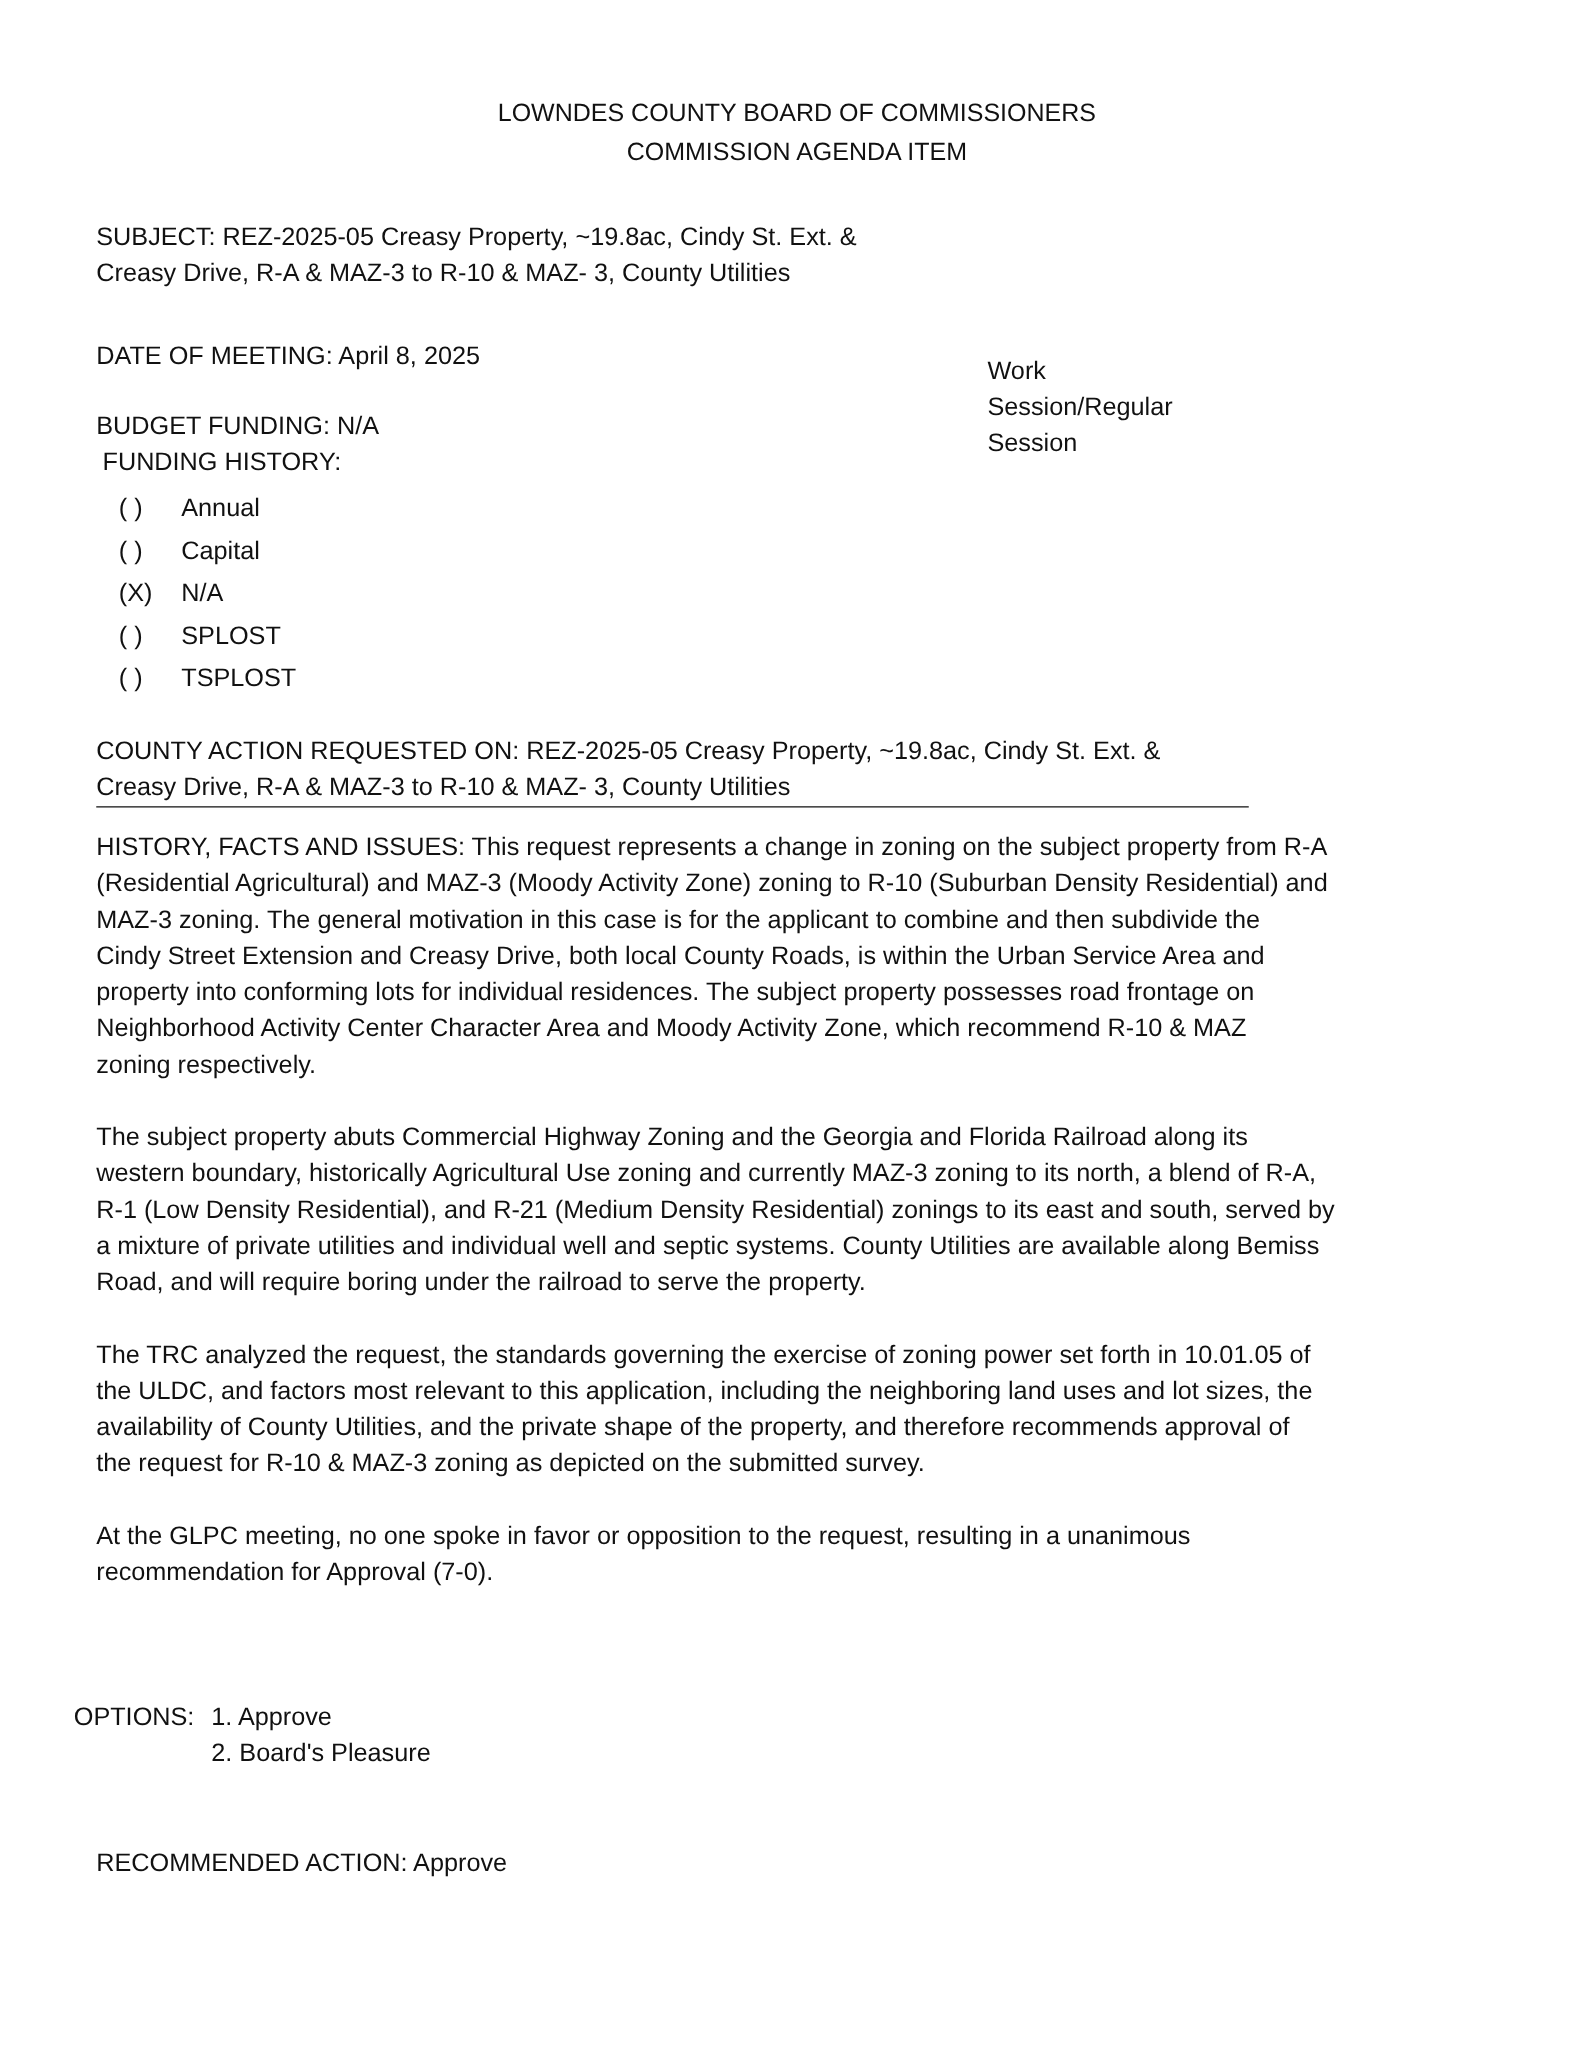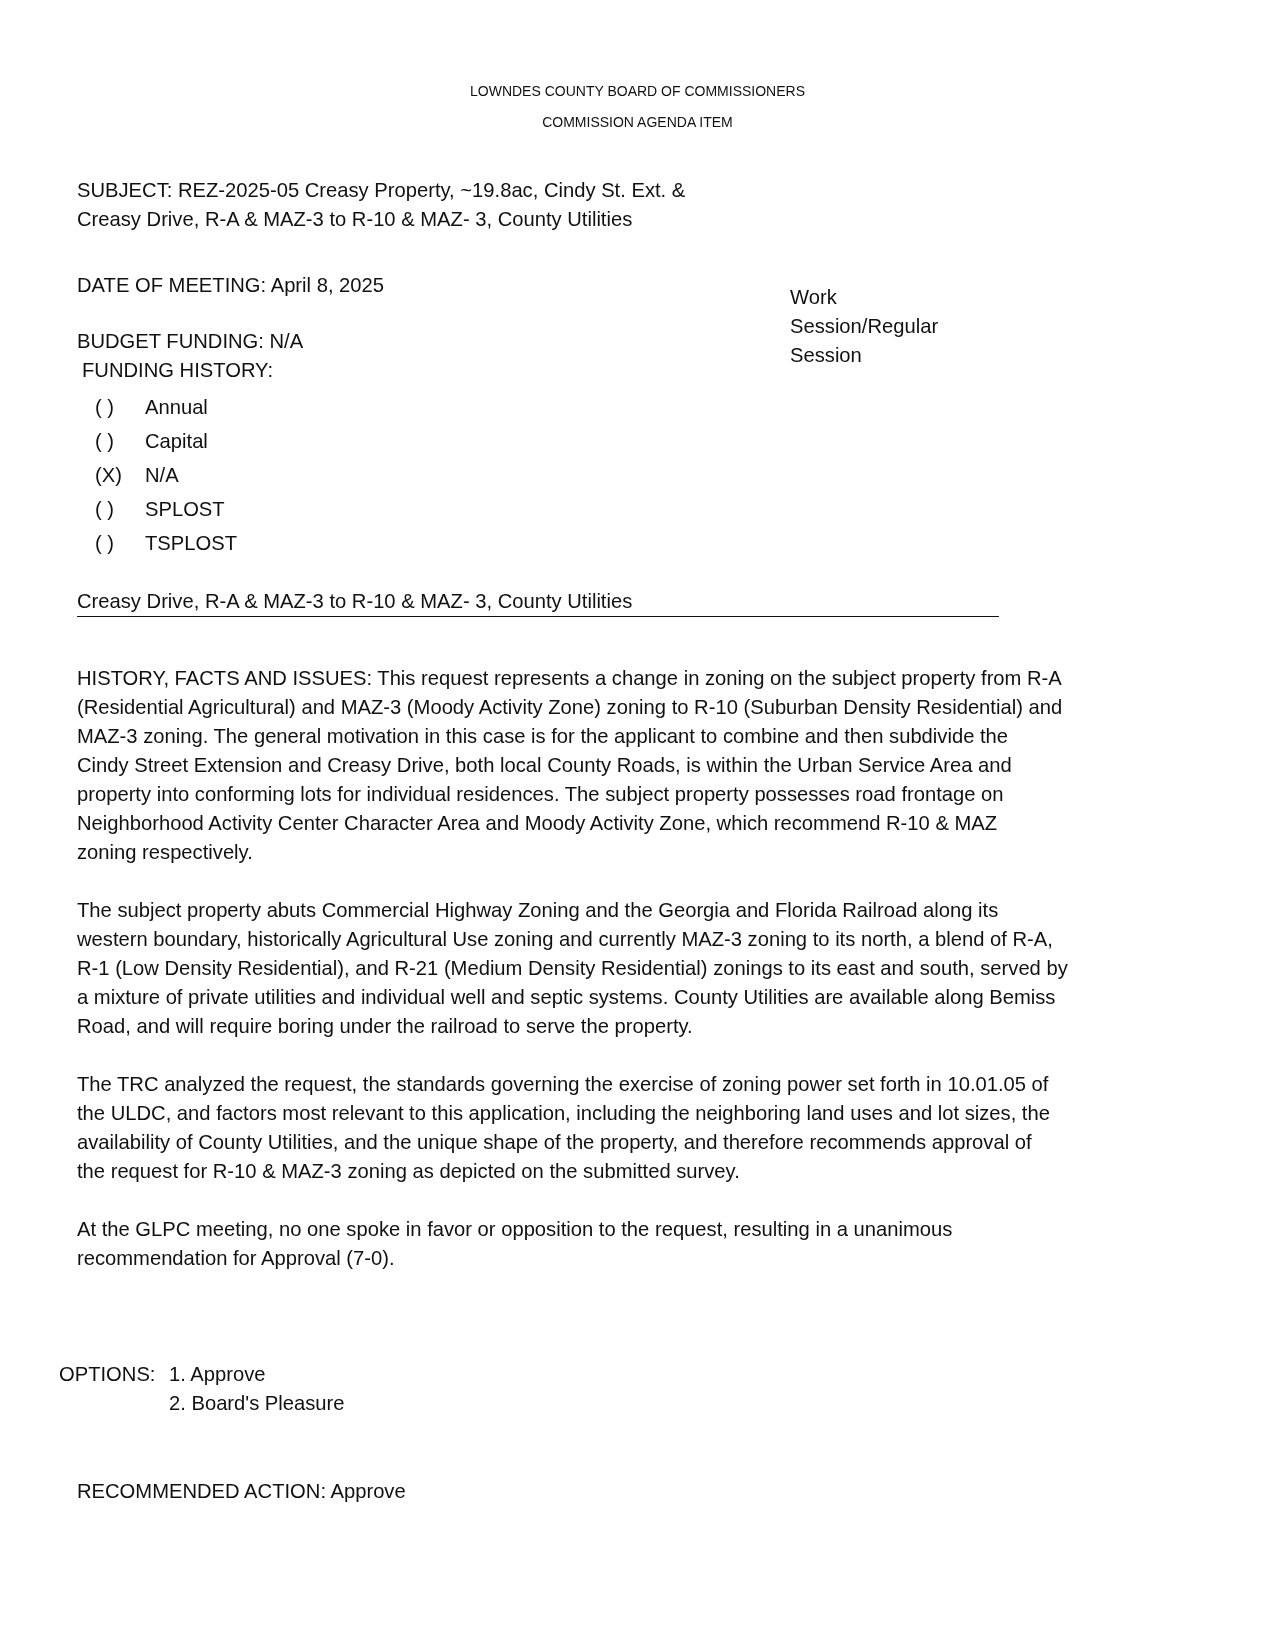--- a/index.html
+++ b/index.html
@@ -17,21 +17,21 @@
       font-size: 20.2px;
       line-height: 29px;
     }
     .abs { position: absolute; }
     .line { white-space: nowrap; }
     .header {
       left: 0;
       width: 1275px;
       text-align: center;
       top: 76px;
-      font-size: 14px;
+      font-size: 20px;
       line-height: 31px;
     }
     .subject { left: 77px; top: 176px; }
     .meeting-date { left: 77px; top: 271px; }
     .session { left: 790px; top: 238px; margin-top: 45px; }
     .budget { left: 77px; top: 327px; }
     .funding-label { left: 82px; top: 356px; }
     .funding-list { left: 95px; top: 390px; }
     .funding-item { height: 34px; line-height: 34px; display: flex; }
     .funding-mark { width: 50px; display: inline-block; }
@@ -89,20 +89,21 @@
     <span class="funding-mark">( )</span>
     <span>SPLOST</span>
   </div>
   <div class="funding-item">
     <span class="funding-mark">( )</span>
     <span>TSPLOST</span>
   </div>
 </div>
 
 <div class="abs action">
+  <div class="line">COUNTY ACTION REQUESTED ON: REZ-2025-05 Creasy Property, ~19.8ac, Cindy St. Ext. &amp;</div>
   <div class="line">Creasy Drive, R-A &amp; MAZ-3 to R-10 &amp; MAZ- 3, County Utilities</div>
 </div>
 
 <div class="abs history">
   <div class="para">
     <div class="line">HISTORY, FACTS AND ISSUES: This request represents a change in zoning on the subject property from R-A</div>
     <div class="line">(Residential Agricultural) and MAZ-3 (Moody Activity Zone) zoning to R-10 (Suburban Density Residential) and</div>
     <div class="line">MAZ-3 zoning.  The general motivation in this case is for the applicant to combine and then subdivide the</div>
     <div class="line">Cindy Street Extension and Creasy Drive, both local County Roads, is within the Urban Service Area and</div>
     <div class="line">property into conforming lots for individual residences. The subject property possesses road frontage on</div>
@@ -112,21 +113,21 @@
   <div class="para">
     <div class="line">The subject property abuts Commercial Highway Zoning and the Georgia and Florida Railroad along its</div>
     <div class="line">western boundary, historically Agricultural Use zoning and currently MAZ-3 zoning to its north, a blend of R-A,</div>
     <div class="line">R-1 (Low Density Residential), and R-21 (Medium Density Residential) zonings to its east and south, served by</div>
     <div class="line">a mixture of private utilities and individual well and septic systems. County Utilities are available along Bemiss</div>
     <div class="line">Road, and will require boring under the railroad to serve the property.</div>
   </div>
   <div class="para">
     <div class="line">The TRC analyzed the request, the standards governing the exercise of zoning power set forth in 10.01.05 of</div>
     <div class="line">the ULDC, and factors most relevant to this application, including the neighboring land uses and lot sizes, the</div>
-    <div class="line">availability of County Utilities, and the unique shape of the property, and therefore recommends approval of</div>
+    <div class="line">availability of County Utilities, and the private shape of the property, and therefore recommends approval of</div>
     <div class="line">the request for R-10 &amp; MAZ-3 zoning as depicted on the submitted survey.</div>
   </div>
   <div class="para">
     <div class="line">At the GLPC meeting, no one spoke in favor or opposition to the request, resulting in a unanimous</div>
     <div class="line">recommendation for Approval (7-0).</div>
   </div>
 </div>
 
 <div class="abs options">
   <div class="options-row line">

